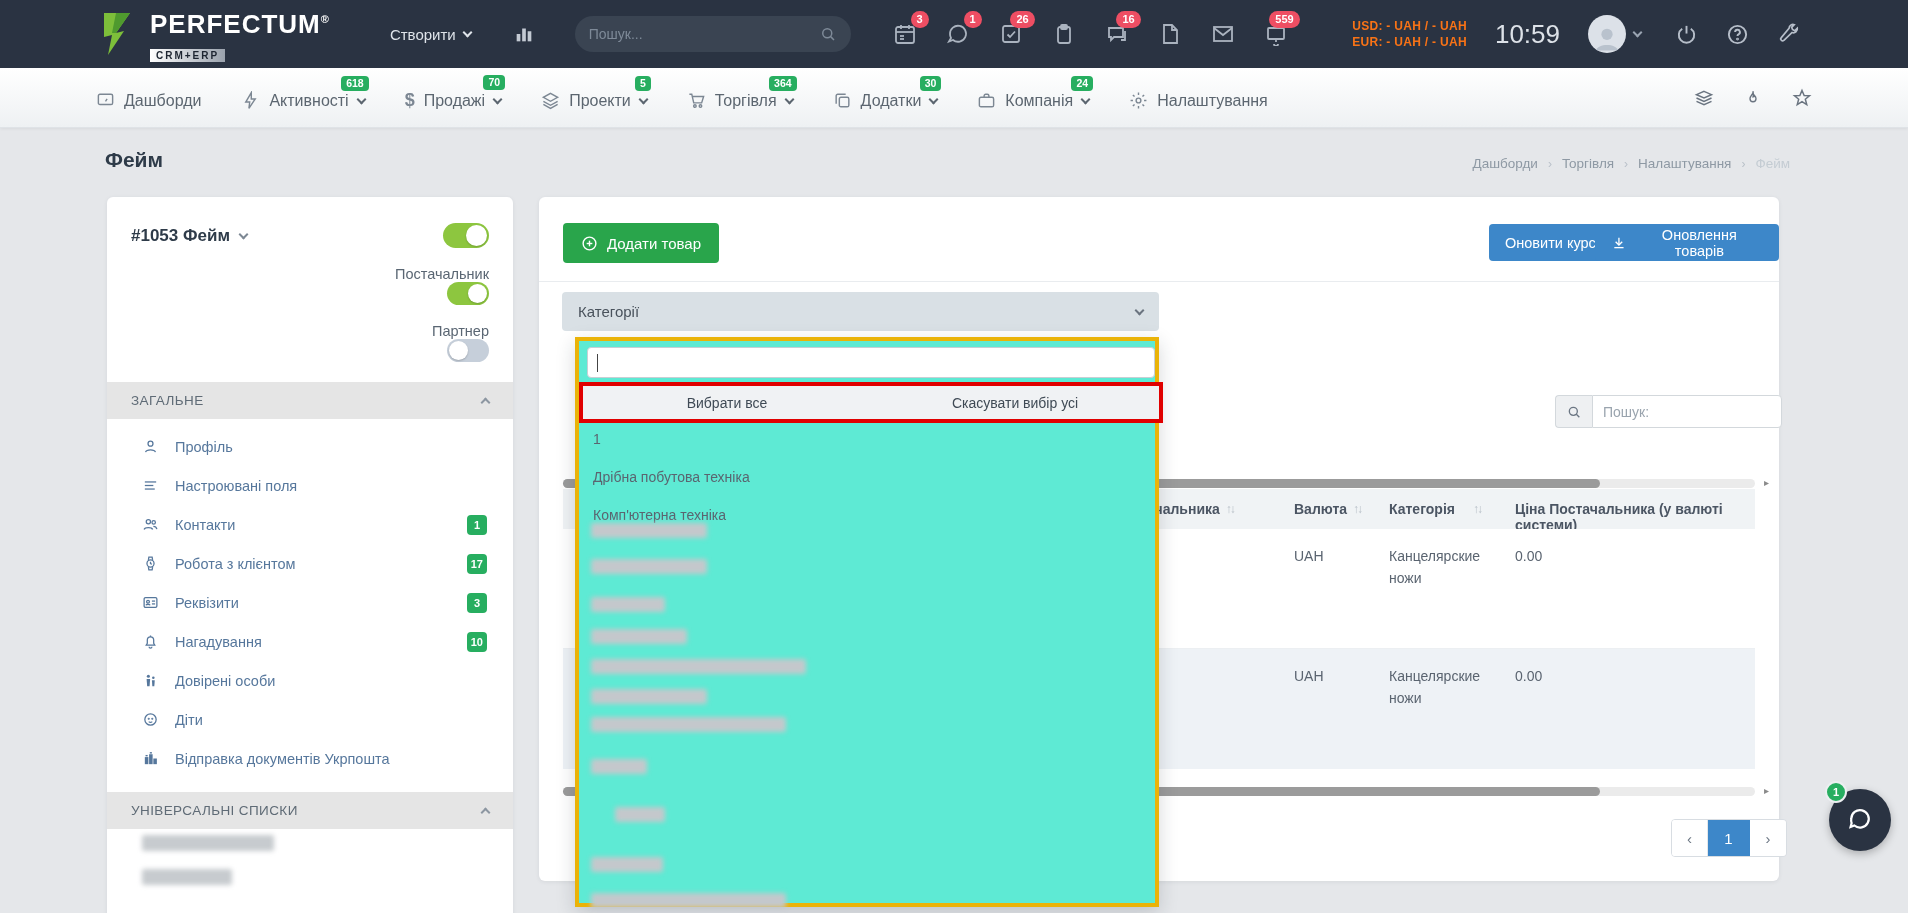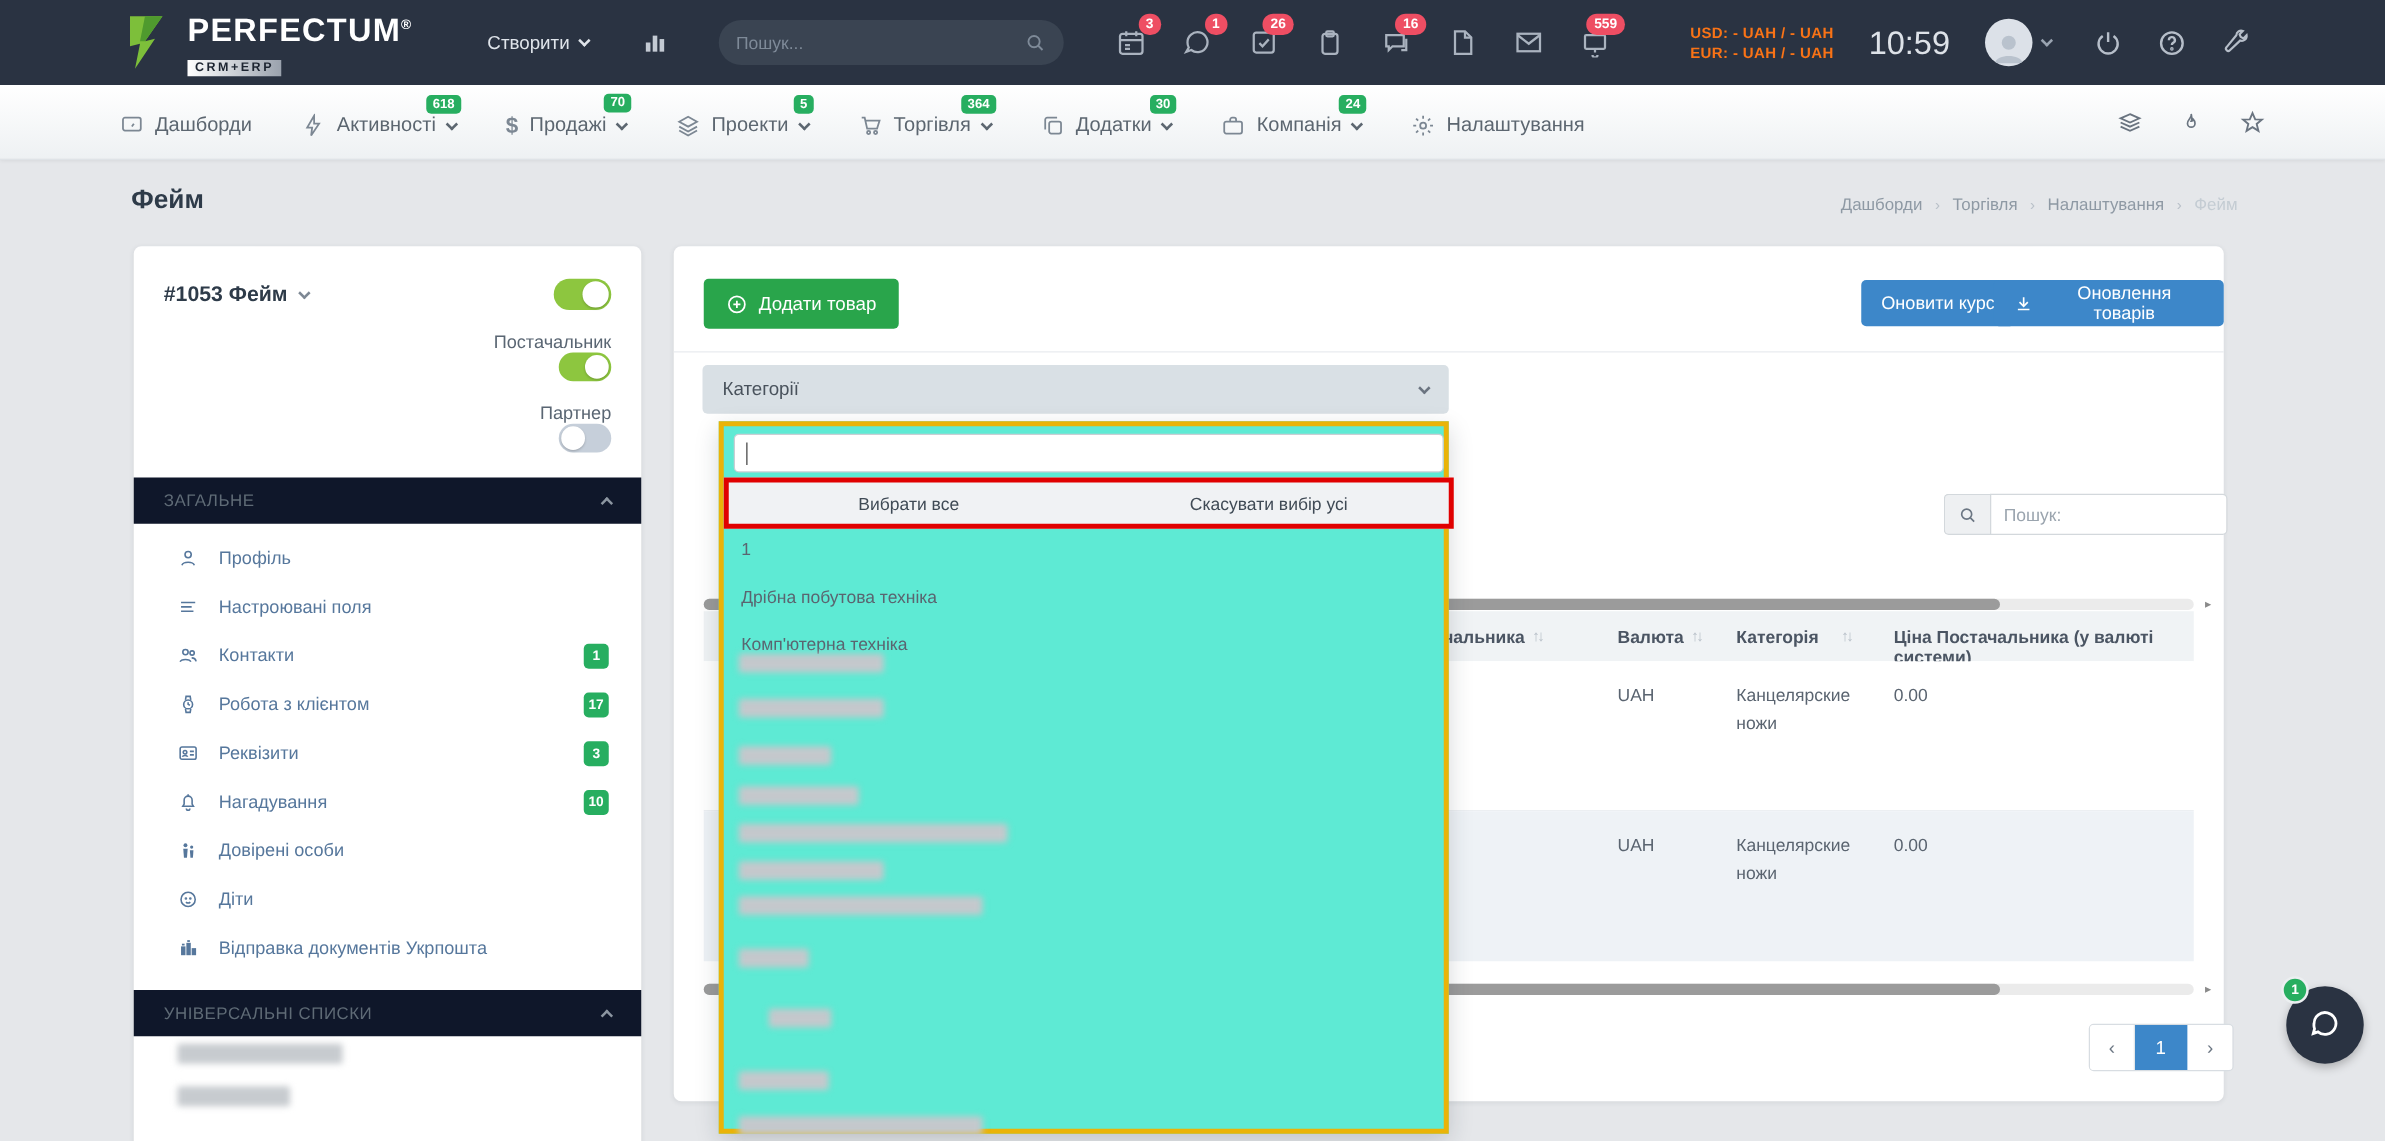--- a/index.html
+++ b/index.html
@@ -51,21 +51,21 @@
   .sb-head { display:flex; align-items:center; justify-content:space-between; padding:26px 24px 0 24px; }
   .sb-title { font-size:17px; font-weight:bold; color:#2e3b49; display:flex; align-items:center; gap:10px; }
   .sb-title .chev { color:#7d8894; }
   .toggle { width:46px; height:25px; border-radius:13px; background:#8dc63f; position:relative; cursor:pointer; flex:0 0 auto; }
   .toggle .knob { position:absolute; top:2px; right:2px; width:21px; height:21px; background:#fff; border-radius:50%; box-shadow:0 1px 2px rgba(0,0,0,.2); }
   .toggle.small { width:42px; height:23px; }
   .toggle.small .knob { width:19px; height:19px; }
   .toggle.off { background:#c6cfda; }
   .toggle.off .knob { right:auto; left:2px; }
   .sb-toggle-row { display:flex; align-items:flex-end; padding:0 24px; margin-top:18px; font-size:14.5px; color:#5a6673;flex-direction:column; }
-  .sb-section { margin-top:20px; background:#0f172a; height:37px; display:flex; align-items:center; justify-content:space-between; padding:0 24px; font-size:13.5px; color:#5f6b76; letter-spacing:.4px; cursor:pointer; }
+  .sb-section { margin-top:20px; background:#e5e5e5; height:37px; display:flex; align-items:center; justify-content:space-between; padding:0 24px; font-size:13.5px; color:#5f6b76; letter-spacing:.4px; cursor:pointer; }
   .sb-section .chev { color:#8c96a1; }
   .sb-items { padding:8px 0; }
   .sb-item { display:flex; align-items:flex-end; gap:16px; padding:11px 24px 11px 34px; font-size:14.5px; color:#56779c; cursor:pointer; position:relative; }
   .sb-item .sicon { color:#56779c; display:flex; width:18px; justify-content:center; }
   .sb-badge { position:absolute; right:26px; top:50%; transform:translateY(-50%); background:#27ae60; color:#fff; font-size:11px; font-weight:bold; border-radius:4px; min-width:20px; height:20px; display:flex; align-items:center; justify-content:center; padding:0 4px; }
   .sb-badge:empty { display:none; }
   .blur-bar { background:#c7cbcf; border-radius:2px; filter:blur(2.5px); height:16px; }
 
   
   .main-card { position:absolute; left:539px; top:197px; width:1240px; height:684px; background:#fff; border-radius:6px; box-shadow:0 1px 4px rgba(40,50,60,.08); }

